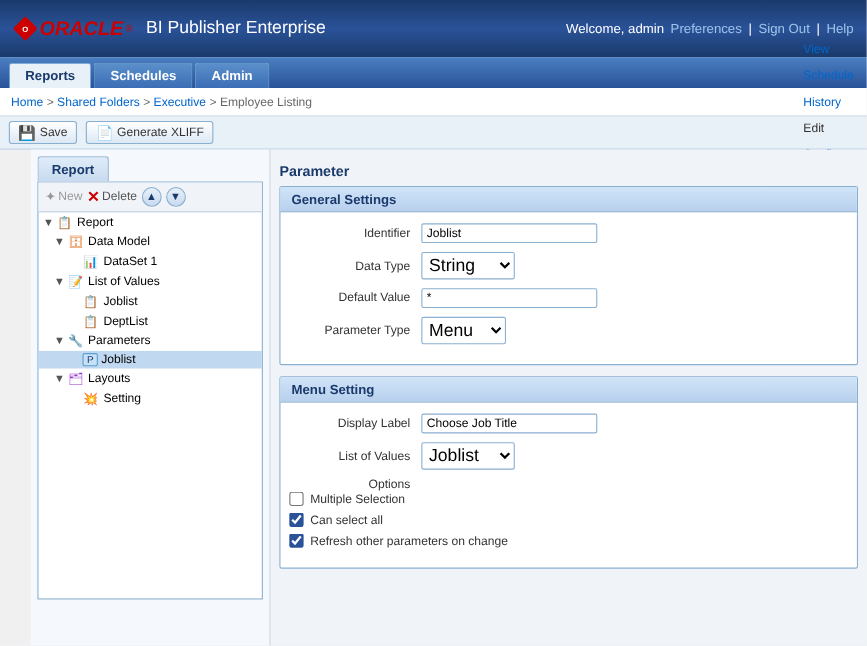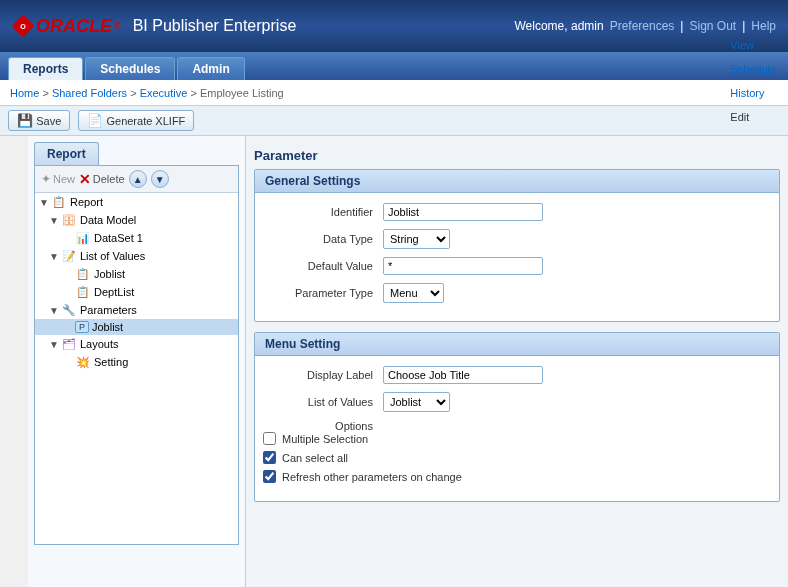--- a/index.html
+++ b/index.html
@@ -231,21 +231,21 @@
     }
     .form-input {
       font-size: 11px;
       border: 1px solid #8aafcf;
       padding: 2px 4px;
       border-radius: 2px;
       background: white;
     }
     .form-input-wide { width: 160px; }
     .form-select {
-      font-size: 11px;
+      font-size: 16px;
       border: 1px solid #8aafcf;
       padding: 2px 2px;
       border-radius: 2px;
       background: white;
     }
     .options-col {
       display: flex;
       flex-direction: column;
       gap: 6px;
       margin-left: 0;

